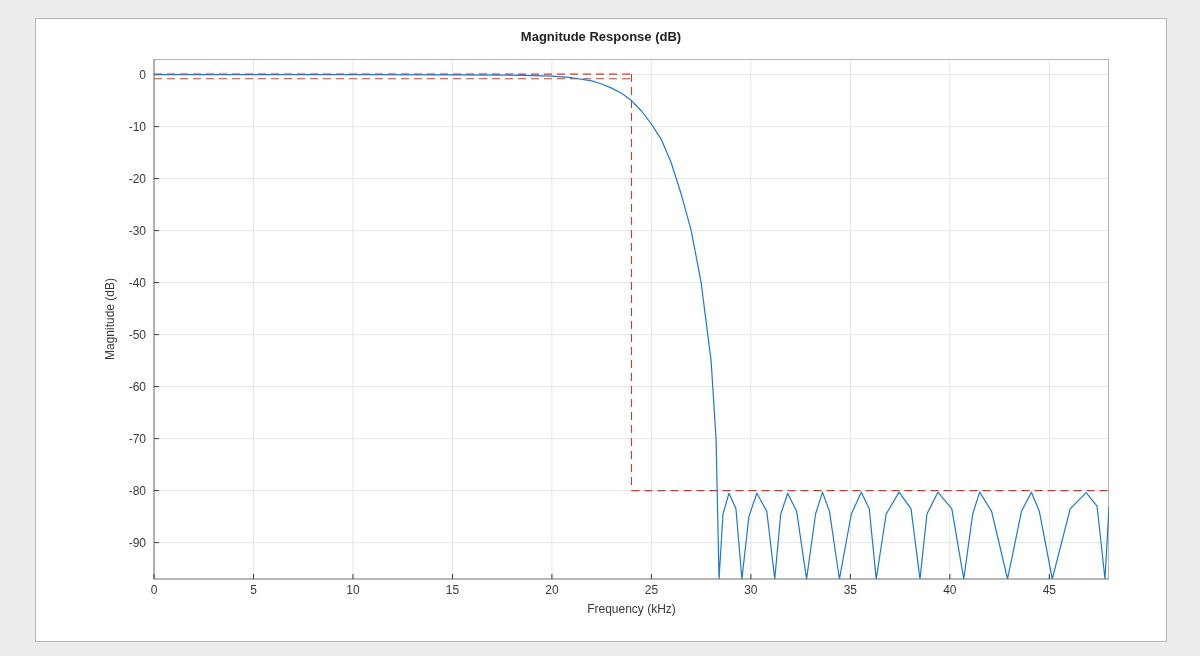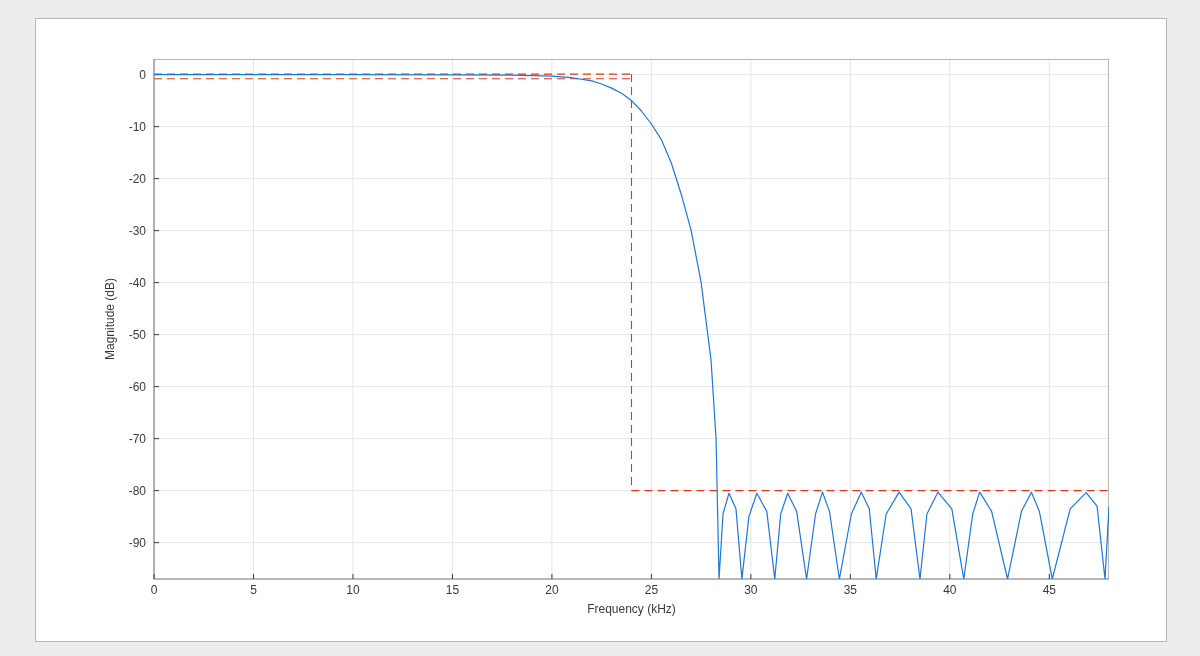--- a/index.html
+++ b/index.html
@@ -7,20 +7,21 @@
   .plot-title{position:absolute;left:0;top:10px;width:100%;text-align:center;font-size:13px;font-weight:bold;color:#222;}
   .axes{position:absolute;left:118px;top:40px;width:955px;height:520px;}
   svg{display:block;}
   .axis-text{font-size:12px;fill:#3a3a3a;font-family:Helvetica,Arial,sans-serif;}
   .axis-label{font-size:12px;fill:#3a3a3a;font-family:Helvetica,Arial,sans-serif;}
 </style>
 </head>
 <body>
 
 <div class="figure-panel">
+  <div class="plot-title">Magnitude Response (dB)</div>
   <div class="axes" style="left: 63px; top: 40px;">
     <svg id="plot-svg" width="1010" height="560" viewBox="0 0 1010 560">
         <rect x="55" y="0" width="955" height="520" fill="#fff"></rect>
         <line x1="55" y1="0" x2="55" y2="520" stroke="#e6e6e6" stroke-width="1"></line>
         <line x1="154.47916666666669" y1="0" x2="154.47916666666669" y2="520" stroke="#e6e6e6" stroke-width="1"></line>
         <line x1="253.95833333333334" y1="0" x2="253.95833333333334" y2="520" stroke="#e6e6e6" stroke-width="1"></line>
         <line x1="353.4375" y1="0" x2="353.4375" y2="520" stroke="#e6e6e6" stroke-width="1"></line>
         <line x1="452.9166666666667" y1="0" x2="452.9166666666667" y2="520" stroke="#e6e6e6" stroke-width="1"></line>
         <line x1="552.3958333333334" y1="0" x2="552.3958333333334" y2="520" stroke="#e6e6e6" stroke-width="1"></line>
         <line x1="651.875" y1="0" x2="651.875" y2="520" stroke="#e6e6e6" stroke-width="1"></line>

